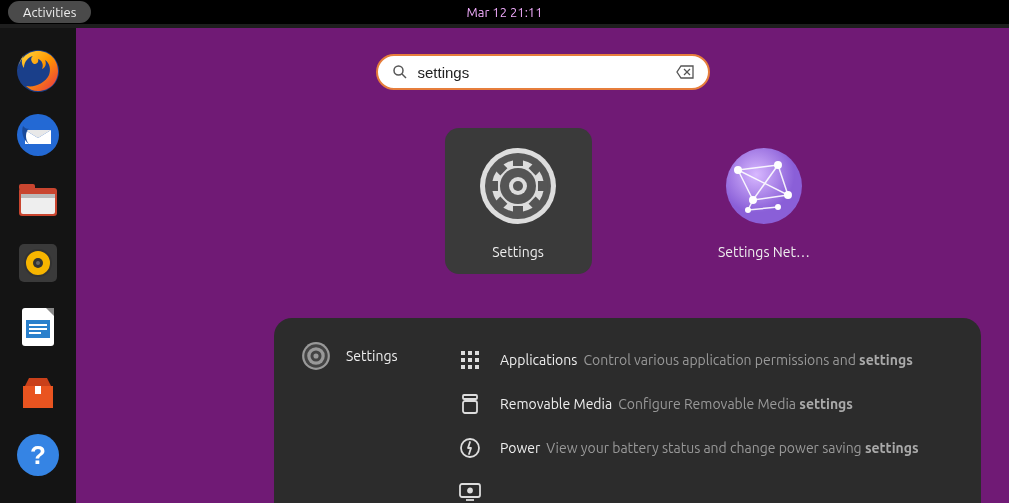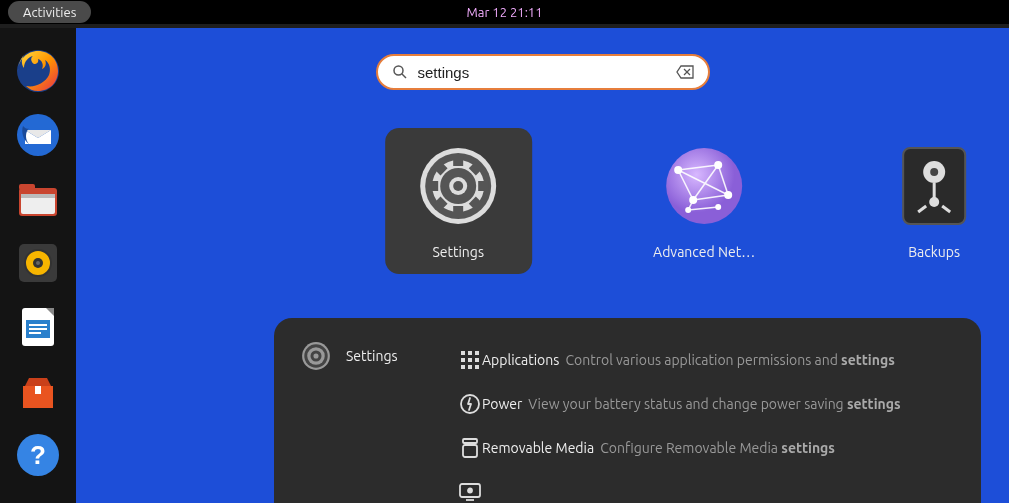--- a/index.html
+++ b/index.html
@@ -58,21 +58,21 @@
       justify-content: center;
       border-radius: 8px;
       cursor: pointer;
     }
     .main {
       position: absolute;
       left: 76px;
       top: 28px;
       right: 0;
       bottom: 0;
-      background: #1d4ed8;
+      background: #701a75;
     }
     .search-box {
       position: absolute;
       left: 50%;
       transform: translateX(-50%);
       top: 26px;
       width: 334px;
       height: 36px;
       background: #fff;
       border: 2px solid #e67e3c;
@@ -168,20 +168,21 @@
     }
     .settings-list {
       position: absolute;
       left: 184px;
       top: 20px;
       right: 26px;
     }
     .settings-item {
       display: flex;
       align-items: center;
+      gap: 18px;
       padding: 10px 0;
       cursor: pointer;
     }
     .settings-item-icon {
       width: 24px;
       height: 24px;
       display: flex;
       align-items: center;
       justify-content: center;
       flex-shrink: 0;
@@ -339,38 +340,23 @@
           <g fill="#fff">
             <circle cx="15" cy="25" r="4"></circle>
             <circle cx="55" cy="20" r="4"></circle>
             <circle cx="65" cy="50" r="4"></circle>
             <circle cx="30" cy="55" r="4"></circle>
             <circle cx="25" cy="65" r="3"></circle>
             <circle cx="55" cy="62" r="3"></circle>
           </g>
         </svg>
       </div>
-      <div class="app-label">Advanced Net…</div>
+      <div class="app-label">Settings Net…</div>
     </div>
 
-    <div class="app-tile">
-      <div class="app-icon-wrap">
-        <div class="backup-frame">
-          <svg width="44" height="56" viewBox="0 0 44 56">
-            <circle cx="22" cy="14" r="11" fill="#ddd"></circle>
-            <circle cx="22" cy="14" r="4" fill="#444"></circle>
-            <line x1="22" y1="25" x2="22" y2="40" stroke="#ddd" stroke-width="3"></line>
-            <circle cx="22" cy="44" r="5" fill="#ddd"></circle>
-            <line x1="14" y1="48" x2="6" y2="54" stroke="#ddd" stroke-width="3"></line>
-            <line x1="30" y1="48" x2="38" y2="54" stroke="#ddd" stroke-width="3"></line>
-          </svg>
-        </div>
-      </div>
-      <div class="app-label">Backups</div>
-    </div>
   </div>
 
   <div class="settings-panel">
     <div class="panel-header">
       <div class="panel-settings-icon">
         <svg width="30" height="30" viewBox="0 0 82 82">
           <circle cx="41" cy="41" r="38" fill="#999"></circle>
           <circle cx="41" cy="41" r="32" fill="#444"></circle>
           <circle cx="41" cy="41" r="24" fill="#999"></circle>
           <circle cx="41" cy="41" r="15" fill="#444"></circle>
@@ -395,39 +381,39 @@
               <rect x="15" y="15" width="4" height="4"></rect>
           </svg>
         </div>
         <div class="settings-item-text">
           <span class="main-text">Applications</span><span class="sub-text"><span>Control various application permissions and </span><span class="bold">settings</span></span>
         </div>
       </div>
 
       <div class="settings-item">
         <div class="settings-item-icon">
+          <svg width="20" height="22" viewBox="0 0 20 22" fill="none" stroke="#ddd" stroke-width="1.8">
+            <rect x="3" y="2" width="14" height="4" rx="1"></rect>
+            <rect x="3" y="8" width="14" height="12" rx="2"></rect>
+          </svg>
+        </div>
+        <div class="settings-item-text">
+          <span class="main-text">Removable Media</span><span class="sub-text"><span>Configure Removable Media </span><span class="bold">settings</span></span>
+        </div>
+      </div>
+
+      <div class="settings-item">
+        <div class="settings-item-icon">
           <svg width="22" height="22" viewBox="0 0 22 22" fill="none" stroke="#ddd" stroke-width="1.8">
             <circle cx="11" cy="11" r="9"></circle>
             <path d="M 11 5 L 9 11 L 12 11 L 10 17" stroke-linecap="round" stroke-linejoin="round" fill="none"></path>
           </svg>
         </div>
         <div class="settings-item-text">
           <span class="main-text">Power</span><span class="sub-text"><span>View your battery status and change power saving </span><span class="bold">settings</span></span>
-        </div>
-      </div>
-
-      <div class="settings-item">
-        <div class="settings-item-icon">
-          <svg width="20" height="22" viewBox="0 0 20 22" fill="none" stroke="#ddd" stroke-width="1.8">
-            <rect x="3" y="2" width="14" height="4" rx="1"></rect>
-            <rect x="3" y="8" width="14" height="12" rx="2"></rect>
-          </svg>
-        </div>
-        <div class="settings-item-text">
-          <span class="main-text">Removable Media</span><span class="sub-text"><span>Configure Removable Media </span><span class="bold">settings</span></span>
         </div>
       </div>
 
       <div class="settings-item">
         <div class="settings-item-icon">
           <svg width="24" height="20" viewBox="0 0 24 20" fill="none" stroke="#ddd" stroke-width="1.8">
             <rect x="2" y="2" width="20" height="13" rx="2"></rect>
             <circle cx="12" cy="8.5" r="2" fill="#ddd"></circle>
             <line x1="8" y1="18" x2="16" y2="18"></line>
           </svg>

